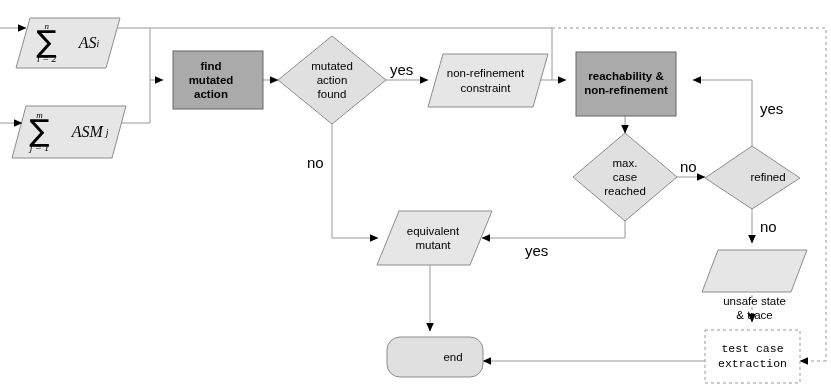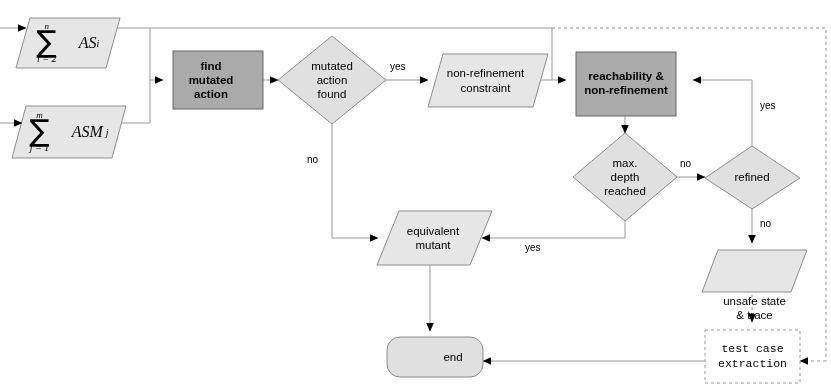--- a/index.html
+++ b/index.html
@@ -12,21 +12,21 @@
     text-align:center;
     font-size:11.5px;
     color:#000000;
     line-height:1.22;
     pointer-events:none;
     white-space:pre-line;
   }
   .nodeLabel.bold{font-weight:bold;}
   .edgeLabel{
     position:absolute;
-    font-size:10px;
+    font-size:15px;
     color:#000000;
     line-height:1;
     white-space:nowrap;
   }
   .mathLabel{
     position:absolute;
     font-family:"Liberation Serif",serif;
     color:#000000;
     display:flex;
     align-items:center;
@@ -155,24 +155,24 @@
 action
 found</div>
 
   <div class="nodeLabel" style="left:428px;top:54px;width:115px;height:53px;">non-refinement
 constraint</div>
 
   <div class="nodeLabel bold" style="left:576px;top:52px;width:100px;height:62px;">reachability &amp;
 non-refinement</div>
 
   <div class="nodeLabel" style="left:583px;top:145px;width:84px;height:64px;">max.
-depth
+case
 reached</div>
 
-  <div class="nodeLabel" style="left:712px;top:160px;width:80px;height:35px;">refined</div>
+  <div class="nodeLabel" style="left:728px;top:160px;width:80px;height:35px;">refined</div>
 
   <div class="nodeLabel" style="left:706px;top:250px;width:97px;height:42px;margin-top:37px;">unsafe state
 &amp; trace</div>
 
   <div class="nodeLabel" style="left:382px;top:211px;width:102px;height:54px;">equivalent
 mutant</div>
 
   <div class="nodeLabel" style="left:705px;top:330px;width:95px;height:53px;font-family:Liberation Mono, monospace;">test case
 extraction</div>
 

